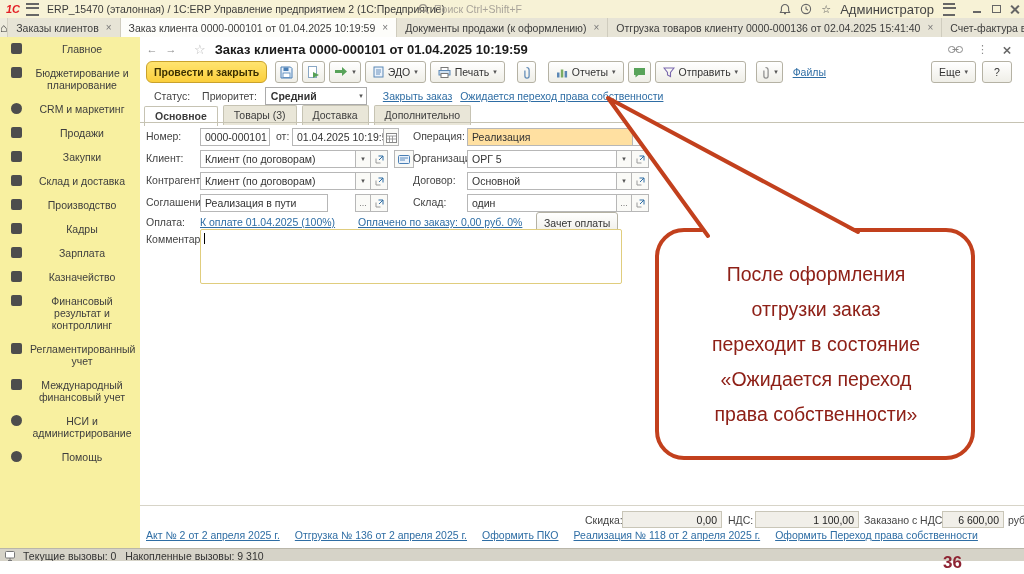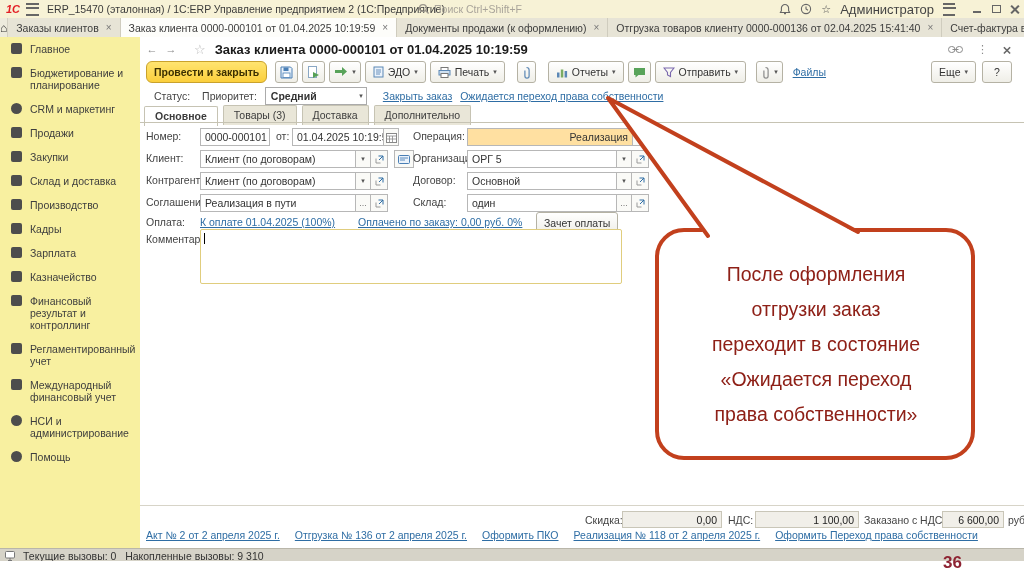--- a/index.html
+++ b/index.html
@@ -28,21 +28,21 @@
 
   
   #tabbar{left:0;top:18px;width:1024px;height:19px;background:#edebdd;border-bottom:1px solid #d3d0c2;display:flex;overflow:hidden;}
   #home-tab{width:26px;height:19px;display:flex;align-items:center;justify-content:center;font-size:12px;color:#333;border-right:1px solid #d3d0c2;}
   .tab{display:flex;align-items:center;height:19px;padding:0 8px;background:#e7e4d6;border-right:1px solid #cfccbe;white-space:nowrap;color:#3c3c3c;}
   .tab.active{background:#fdfdfa;}
   .tab .x{margin-left:7px;color:#777;font-size:10px;}
 
   
   #sidebar{left:0;top:37px;width:140px;height:511px;background:#f8f0a0;border-right:1px solid #e3d98a;}
-  .nav-item{position:relative;padding:6px 6px 6px 30px;line-height:12px;color:#3e3e3e;cursor:default;}
+  .nav-item{position:relative;padding:6px 6px 6px 30px;line-height:12px;color:#3e3e3e;cursor:default;text-align:center;}
   .si{position:absolute;left:11px;top:6px;width:11px;height:11px;background:#4d4d4d;border-radius:2px;}
   .si.round{border-radius:50%;}
 
   
   #main{left:140px;top:37px;width:884px;height:511px;background:#fff;}
   .navbtn{width:16px;height:15px;text-align:center;color:#888;font-size:11px;line-height:15px;}
   #doc-title{font-size:13px;font-weight:bold;color:#1a1a1a;}
   .glyph-star{color:#b9b9b9;font-size:13px;}
 
   .btn{display:inline-flex;align-items:center;gap:4px;height:20px;padding:0 7px;border:1px solid #b5b2a4;border-radius:3px;
@@ -321,34 +321,34 @@
       </span>
     <span class="fbtn" style="left:230px;top:135px;width:18px;">
       <svg width="9" height="9">
           <path d="M1 3.5v4.5h4.5" fill="none" stroke="#999"></path>
           <path d="M3.5 1h4.5v4.5" fill="none" stroke="#2e6da4"></path>
           <path d="M8 1L4 5" stroke="#2e6da4"></path>
         </svg>
     </span>
 
     <span class="flabel" style="left:6px;top:159px;">Соглашение:</span>
-    <span class="fld" style="left:60px;top:157px;width:156px;">Реализация в пути</span>
+    <span class="fld" style="left:60px;top:157px;width:128px;">Реализация в пути</span>
     <span class="fbtn txt" style="left:215px;top:157px;">
         <span>...</span>
       </span>
     <span class="fbtn" style="left:230px;top:157px;width:18px;">
       <svg width="9" height="9">
           <path d="M1 3.5v4.5h4.5" fill="none" stroke="#999"></path>
           <path d="M3.5 1h4.5v4.5" fill="none" stroke="#2e6da4"></path>
           <path d="M8 1L4 5" stroke="#2e6da4"></path>
         </svg>
     </span>
 
     <span class="flabel" style="left:273px;top:93px;">Операция:</span>
-    <span class="fld orange" style="left:327px;top:91px;width:166px;text-align:right;">Реализация</span>
+    <span class="fld orange" style="left:327px;top:91px;width:166px;">Реализация</span>
     <span class="fbtn" style="left:492px;top:91px;">
         <span>▾</span>
       </span>
 
     <span class="flabel" style="left:273px;top:115px;">Организация:</span>
     <span class="fld" style="left:327px;top:113px;width:150px;">ОРГ 5</span>
     <span class="fbtn" style="left:476px;top:113px;">
         <span>▾</span>
       </span>
     <span class="fbtn" style="left:491px;top:113px;width:18px;">

